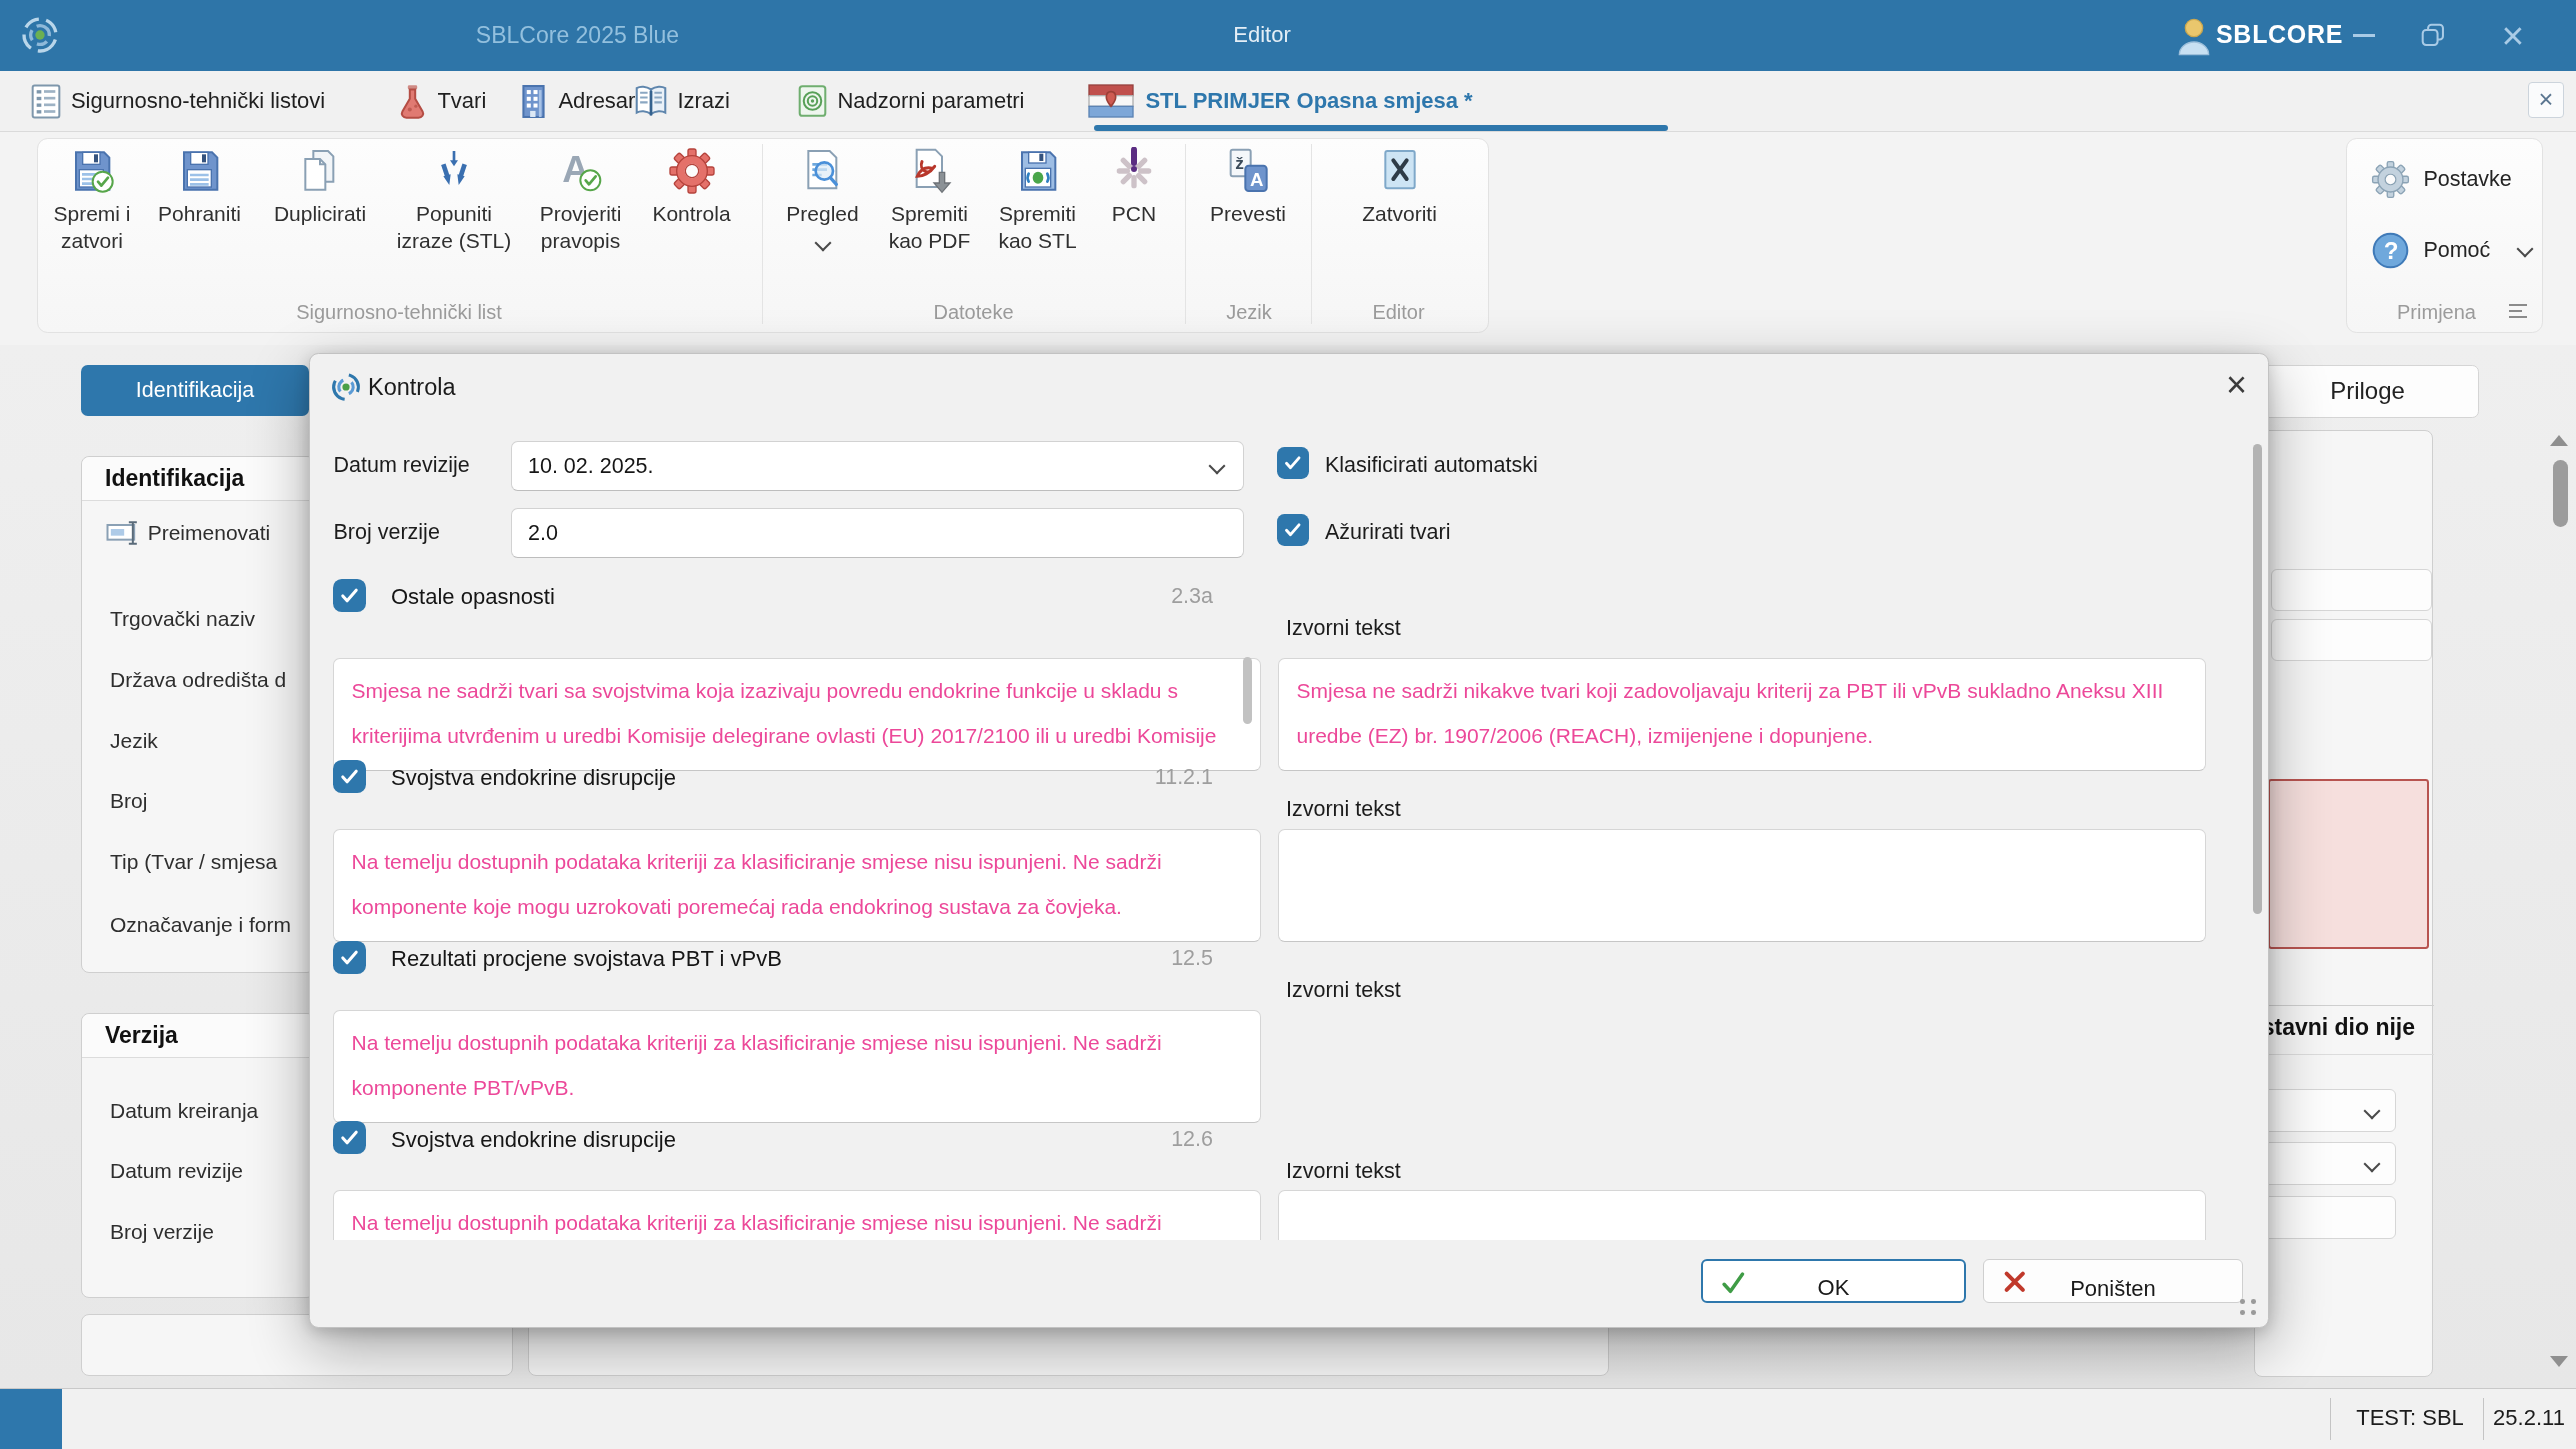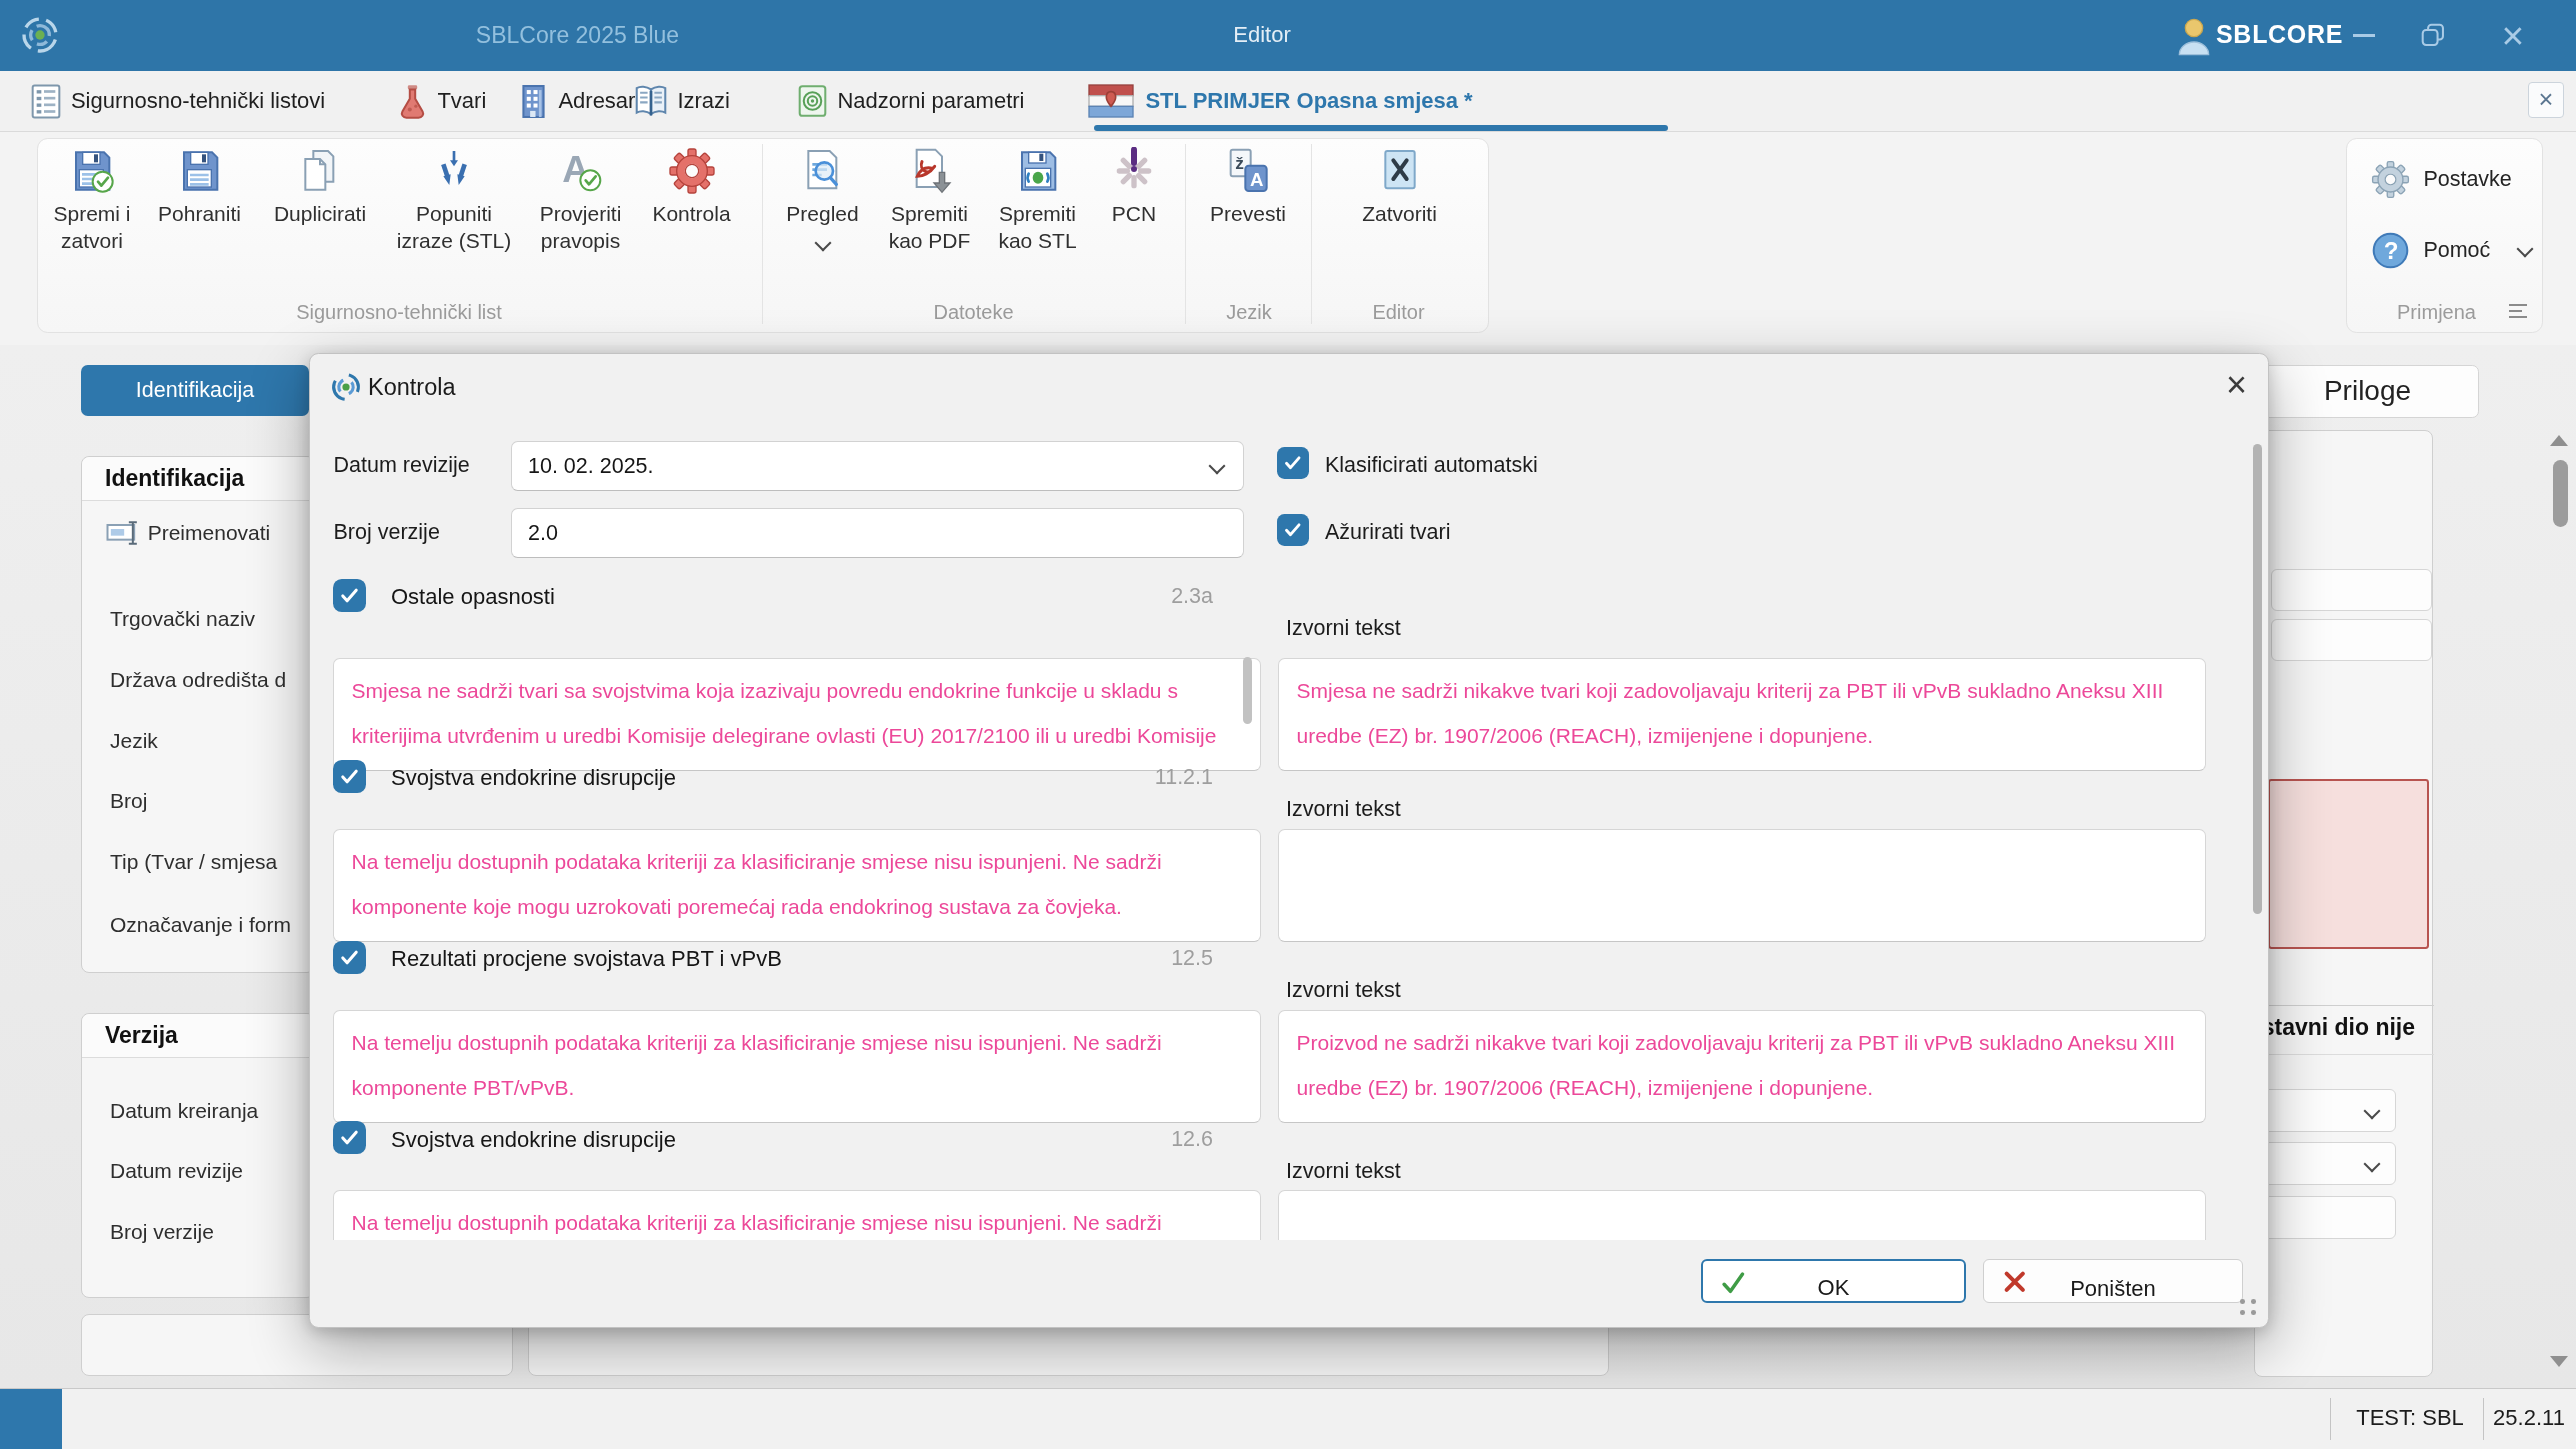--- a/index.html
+++ b/index.html
@@ -29,21 +29,21 @@
   .glabel{position:absolute;top:169px;font-size:20px;color:#9b9b9b;text-align:center;}
   .chev{display:inline-block;width:10px;height:10px;border-right:2px solid #4a4a4a;border-bottom:2px solid #4a4a4a;transform:rotate(45deg);}
   .hbtn{position:absolute;display:flex;align-items:center;gap:13.4px;font-size:21.5px;color:#242424;}
   
   .content{position:absolute;left:0;top:345px;width:2576px;height:1043px;background:linear-gradient(#efefef,#e7e7e7);}
   .panel{position:absolute;background:#f6f6f6;border:0.7px solid #cfcfcf;border-radius:8px;box-sizing:border-box;}
   .panel-h{height:43px;background:#fbfbfb;border-bottom:0.7px solid #dcdcdc;border-radius:8px 8px 0 0;
     display:flex;align-items:center;padding-left:23px;font-size:23px;font-weight:bold;color:#111;}
   .prow{position:absolute;left:28px;font-size:21px;color:#2e2e2e;white-space:nowrap;}
   .bluetab{position:absolute;background:#2e77ac;border-radius:6.7px;color:#fff;font-size:21.5px;display:flex;align-items:center;justify-content:center;}
-  .whitetab{position:absolute;background:#fdfdfd;border:0.7px solid #d5d5d5;border-radius:6.7px;color:#222;font-size:28px;display:flex;align-items:center;justify-content:center;}
+  .whitetab{position:absolute;background:#fdfdfd;border:0.7px solid #d5d5d5;border-radius:6.7px;color:#222;font-size:24px;display:flex;align-items:center;justify-content:center;}
   .inbox{position:absolute;background:#fdfdfd;border:0.7px solid #d6d6d6;border-radius:6px;box-sizing:border-box;}
   .tri{width:0;height:0;position:absolute;}
   
   .dialog{position:absolute;left:309px;top:353px;width:1960px;height:975px;background:#f1f1f1;border:0.7px solid #c2c2c2;border-radius:9.4px;
     box-shadow:0 20px 60px rgba(0,0,0,.32), 0 4px 16px rgba(0,0,0,.18);z-index:20;box-sizing:border-box;}
   .dlg-title{position:absolute;left:58px;top:20px;font-size:23.5px;color:#1b1b1b;}
   .dlg-close{position:absolute;left:1905px;top:9.4px;width:43px;height:43px;display:flex;align-items:center;justify-content:center;
     font-size:36px;font-weight:300;color:#3c3c3c;line-height:1;}
   .flabel{position:absolute;left:23.5px;font-size:21.5px;color:#1c1c1c;}
   .field{position:absolute;background:#fff;border:0.7px solid #d2d2d2;border-bottom:1.3px solid #bdbdbd;border-radius:6.7px;
@@ -470,21 +470,20 @@
 
     <div class="cb big" style="left:23px;top:587px">
       <svg width="23" height="23" viewBox="0 0 24 24">
           <path d="M5 12.5l4.5 5L19 6.5" stroke="#fff" stroke-width="3.2" fill="none" stroke-linecap="round" stroke-linejoin="round"></path>
         </svg>
     </div>
     <div class="sectitle" style="left:81px;top:592px">Rezultati procjene svojstava PBT i vPvB</div>
     <div class="secnum" style="left:755px;top:592px">12.5</div>
     <div class="srclabel" style="top:592px">Izvorni tekst</div>
     <div class="ta" style="left:23px;top:628px;width:928px;height:113px">Na temelju dostupnih podataka kriteriji za klasificiranje smjese nisu ispunjeni. Ne sadrži komponente PBT/vPvB.</div>
-    <div class="ta" style="left:968px;top:628px;width:928px;height:113px">Proizvod ne sadrži nikakve tvari koji zadovoljavaju kriterij za PBT ili vPvB sukladno Aneksu XIII uredbe (EZ) br. 1907/2006 (REACH), izmijenjene i dopunjene.</div>
 
     <div class="cb big" style="left:23px;top:767px">
       <svg width="23" height="23" viewBox="0 0 24 24">
           <path d="M5 12.5l4.5 5L19 6.5" stroke="#fff" stroke-width="3.2" fill="none" stroke-linecap="round" stroke-linejoin="round"></path>
         </svg>
     </div>
     <div class="sectitle" style="left:81px;top:773px">Svojstva endokrine disrupcije</div>
     <div class="secnum" style="left:755px;top:773px">12.6</div>
     <div class="srclabel" style="top:773px">Izvorni tekst</div>
     <div class="ta" style="left:23px;top:808px;width:928px;height:50px;border-bottom:none;border-radius:6.7px 6.7px 0 0">Na temelju dostupnih podataka kriteriji za klasificiranje smjese nisu ispunjeni. Ne sadrži komponente koje mogu uzrokovati poremećaj rada endokrinog sustava za čovjeka.</div>

